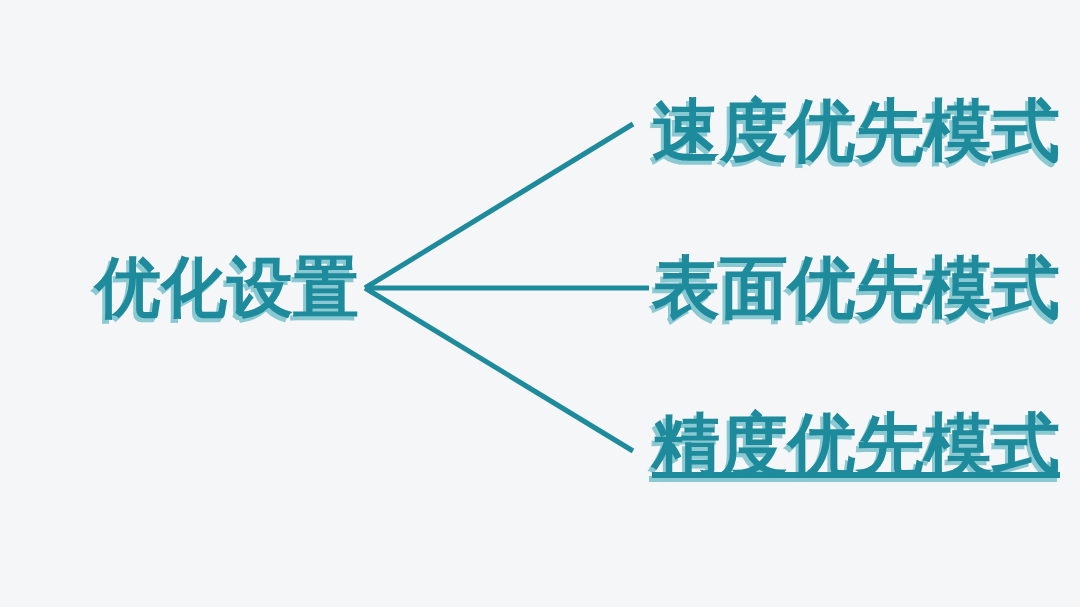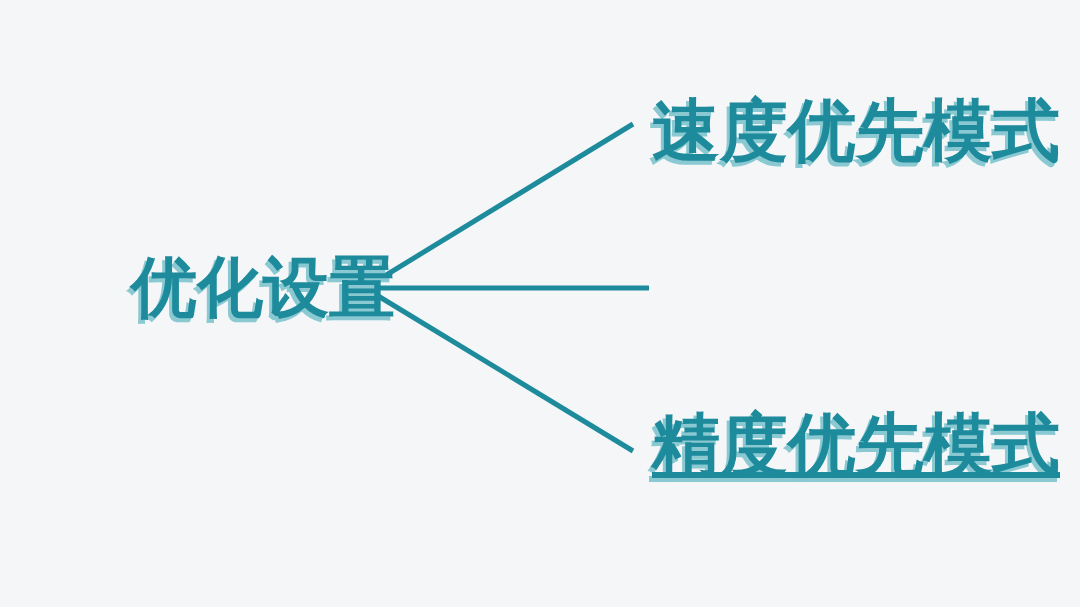--- a/index.html
+++ b/index.html
@@ -24,21 +24,20 @@
     font-weight: 900;
     white-space: nowrap;
     letter-spacing: 0px;
     text-shadow: -3px 4px 0 var(--accent-light);
     line-height: 1;
   }
   .root-label {
     left: 95px;
     top: 254px;
     font-size: 66px;
-    margin-left: 36px;
   }
   .branch-label {
     left: 652px;
     font-size: 68px;
     text-align: right;
   }
   .branch-label.branch-0 { top: 96px; }
   .branch-label.branch-1 { top: 253px; }
   .branch-label.branch-2 { top: 410px; text-decoration: underline; }
   .connector-svg {
@@ -61,16 +60,17 @@
   <svg class="connector-svg" viewBox="0 0 1080 607">
     <line class="connector-line" x1="365" y1="288" x2="633" y2="124"></line>
     <line class="connector-line" x1="365" y1="288" x2="649" y2="288"></line>
     <line class="connector-line" x1="365" y1="288" x2="633" y2="451"></line>
   </svg>
 
   <div class="node-label root-label">优化设置</div>
 
   <div class="node-label branch-label branch-0">速度优先模式</div>
 
+  <div class="node-label branch-label branch-1">表面优先模式</div>
 
   <div class="node-label branch-label branch-2">精度优先模式</div>
 
 </div>
 
 </body></html>

